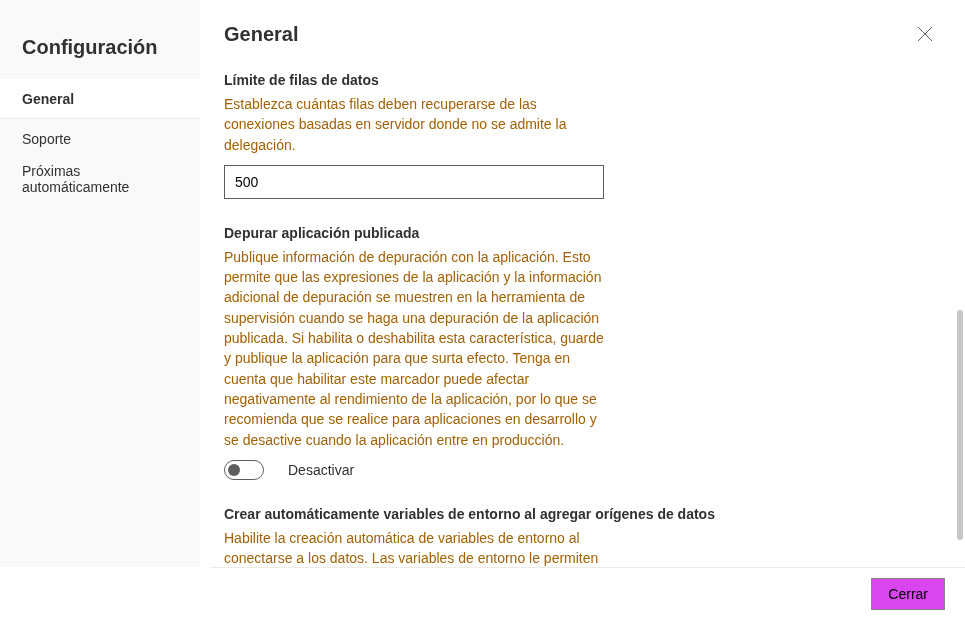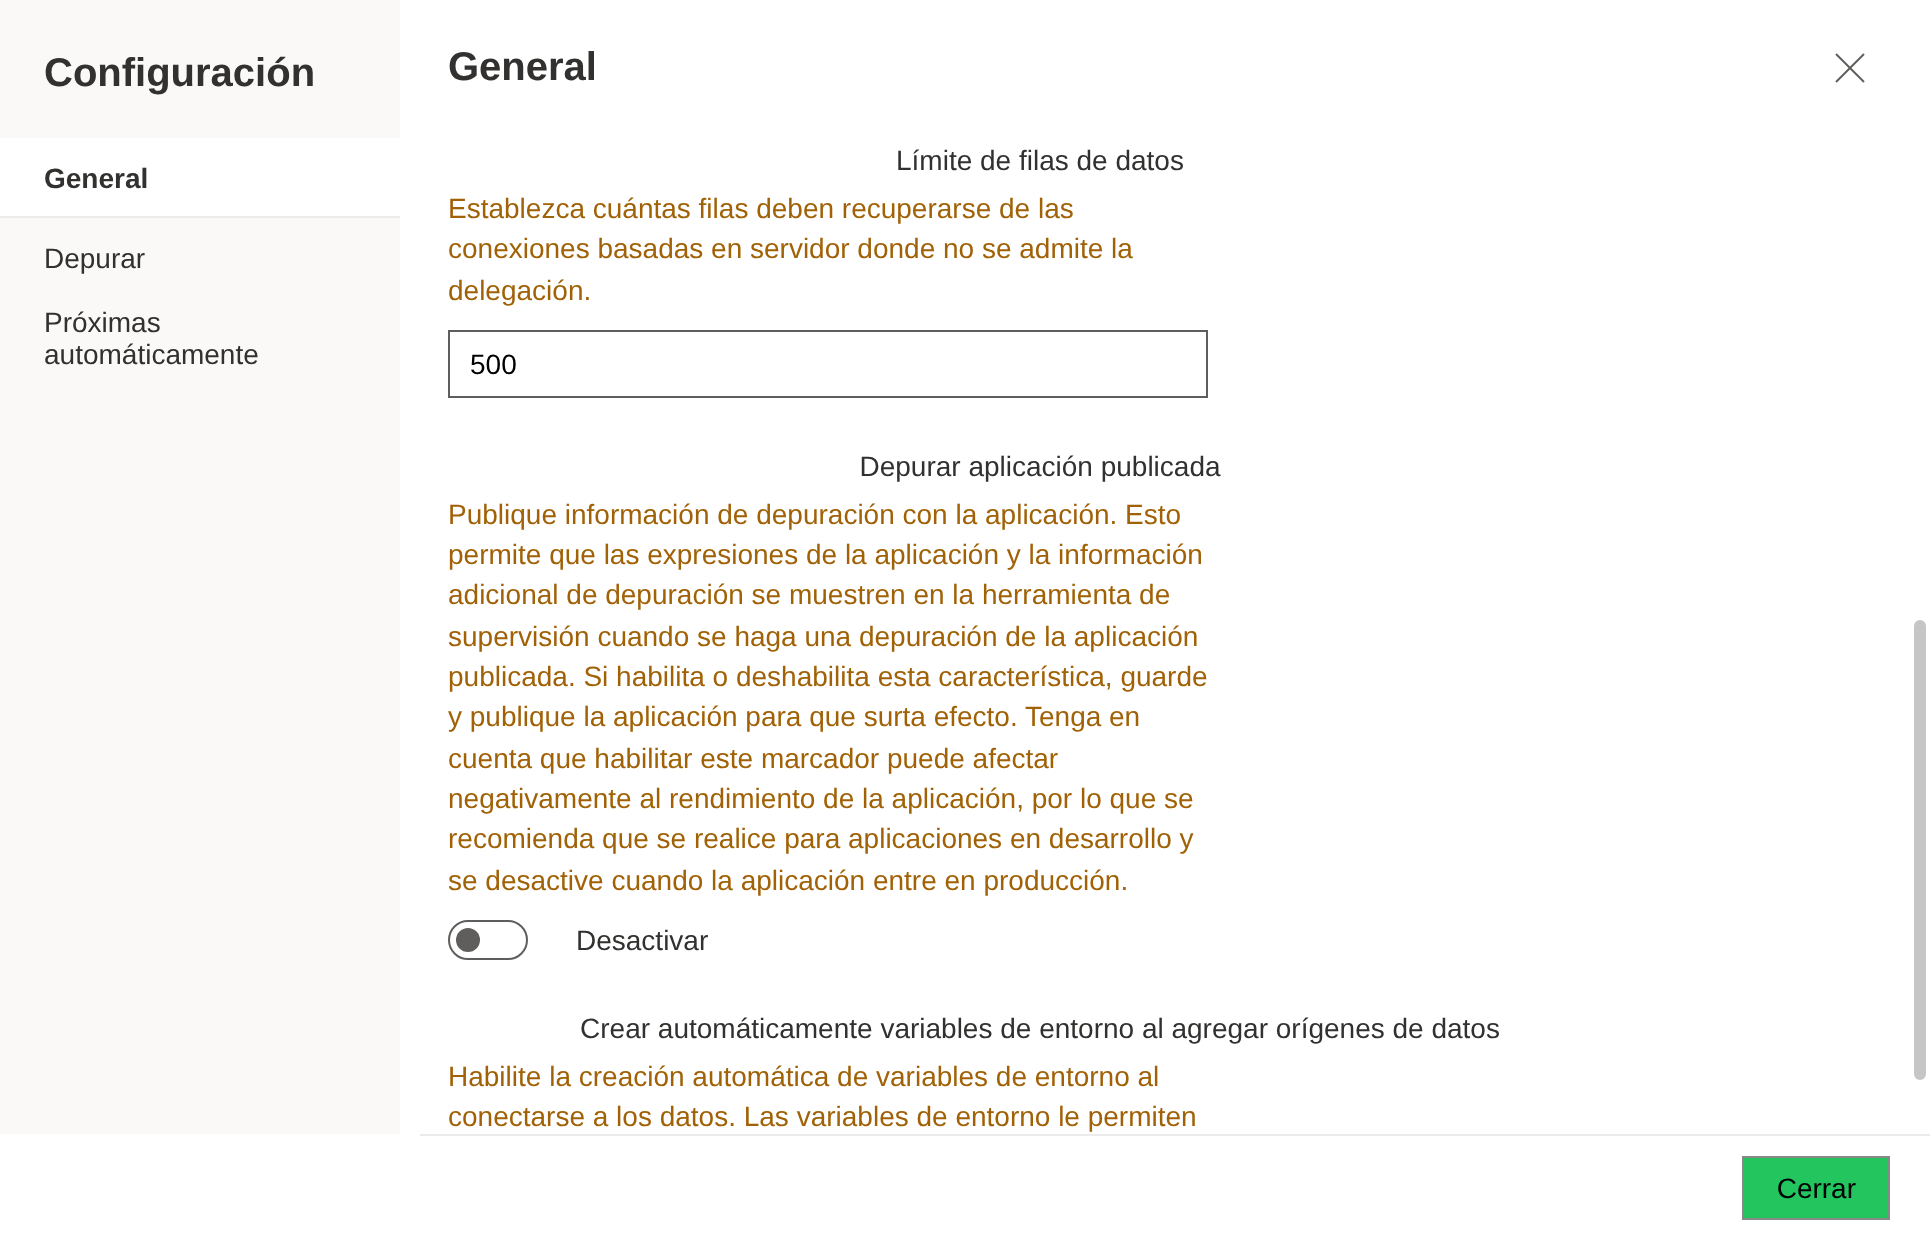--- a/index.html
+++ b/index.html
@@ -12,21 +12,21 @@
       height: 620px;
       overflow: hidden;
       display: flex;
       flex-direction: column;
     }
     .main-row { display: flex; flex: 1 1 auto; overflow: hidden; }
 
     .sidebar {
       width: 200px;
       background: #faf9f8;
-      padding-top: 26px;
+      padding-top: 36px;
       flex-shrink: 0;
     }
     .sidebar-title {
       font-size: 20px;
       font-weight: 600;
       padding: 0 22px 20px 22px;
       color: #323130;
     }
     .nav-item {
       height: 40px;
@@ -76,24 +76,23 @@
       width: 640px;
     }
     .scroll-area::-webkit-scrollbar { width: 8px; }
     .scroll-area::-webkit-scrollbar-thumb {
       background: #c8c6c4;
       border-radius: 4px;
     }
 
     .section { margin-bottom: 26px; }
     .section-title {
-      font-weight: 400;
+      font-weight: 700;
       font-size: 14px;
       margin-bottom: 6px;
-      text-align: center;
     }
     .section-desc {
       font-size: 14px;
       color: #a16207;
       line-height: 1.45;
       margin-bottom: 10px;
       max-width: 380px;
     }
     .text-input {
       width: 380px;
@@ -128,21 +127,21 @@
       display: flex;
       align-items: center;
       justify-content: flex-end;
       padding: 0 20px;
       margin-left: 210px;
     }
     .btn {
       min-width: 72px;
       height: 32px;
       border: 1px solid #8a8886;
-      background: #22c55e;
+      background: #d946ef;
       font-size: 14px;
       padding: 0 16px;
       cursor: pointer;
       font-family: inherit;
     }
 
     
     .fake-scrollbar {
       position: absolute;
       right: 2px;
@@ -153,21 +152,21 @@
       border-radius: 3px;
     }
   </style>
 </head>
 <body>
 
 <div class="main-row">
   <aside class="sidebar">
     <div class="sidebar-title">Configuración</div>
     <div class="nav-item selected">General</div>
-    <div class="nav-item">Depurar</div>
+    <div class="nav-item">Soporte</div>
     <div class="nav-item">Próximas automáticamente</div>
   </aside>
 
   <div class="content">
     <div class="content-header">
       <div class="content-title">General</div>
       <div class="close-btn">
         <svg viewBox="0 0 16 16" fill="none" stroke="currentColor" stroke-width="1">
           <line x1="1" y1="1" x2="15" y2="15"></line>
             <line x1="15" y1="1" x2="1" y2="15"></line>

